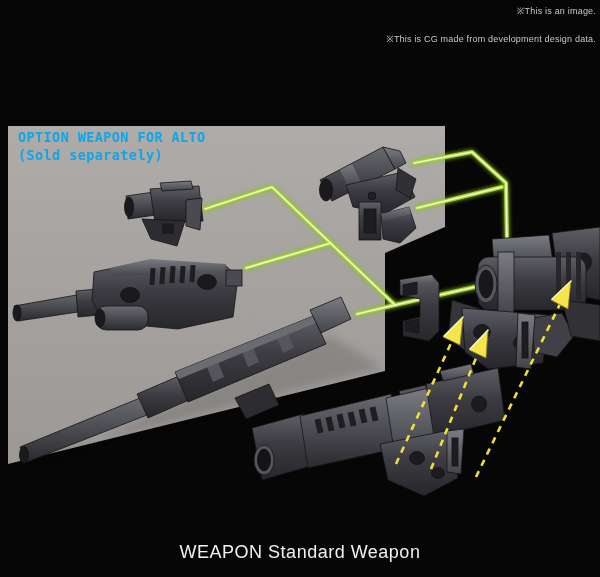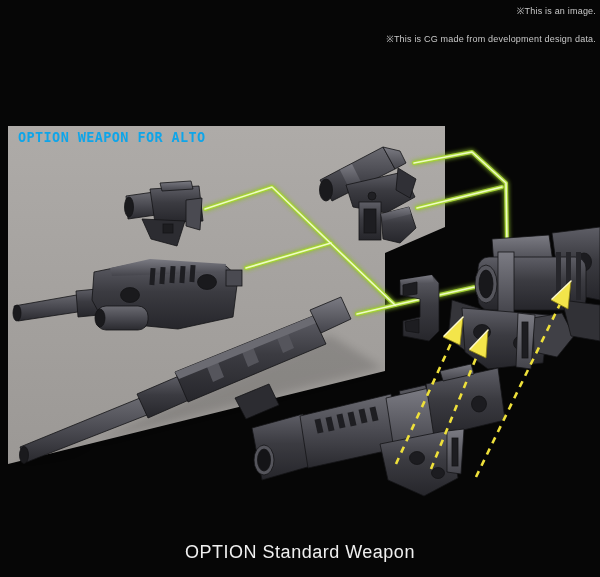--- a/index.html
+++ b/index.html
@@ -225,15 +225,16 @@
         <path d="M488,330 L470,349"></path>
         <path d="M571,281 L552,299"></path>
       </g>
     </g>
   </svg>
 
   <div class="notice n1">※This is an image.</div>
   <div class="notice n2">※This is CG made from development design data.</div>
 
   <div class="panel-text title">OPTION WEAPON FOR ALTO</div>
-
-  <div class="caption">OPTION Standard Weapon</div>
+  <div class="panel-text sub">(Sold separately)</div>
+
+  <div class="caption">WEAPON Standard Weapon</div>
 </div>
 
 </body></html>

